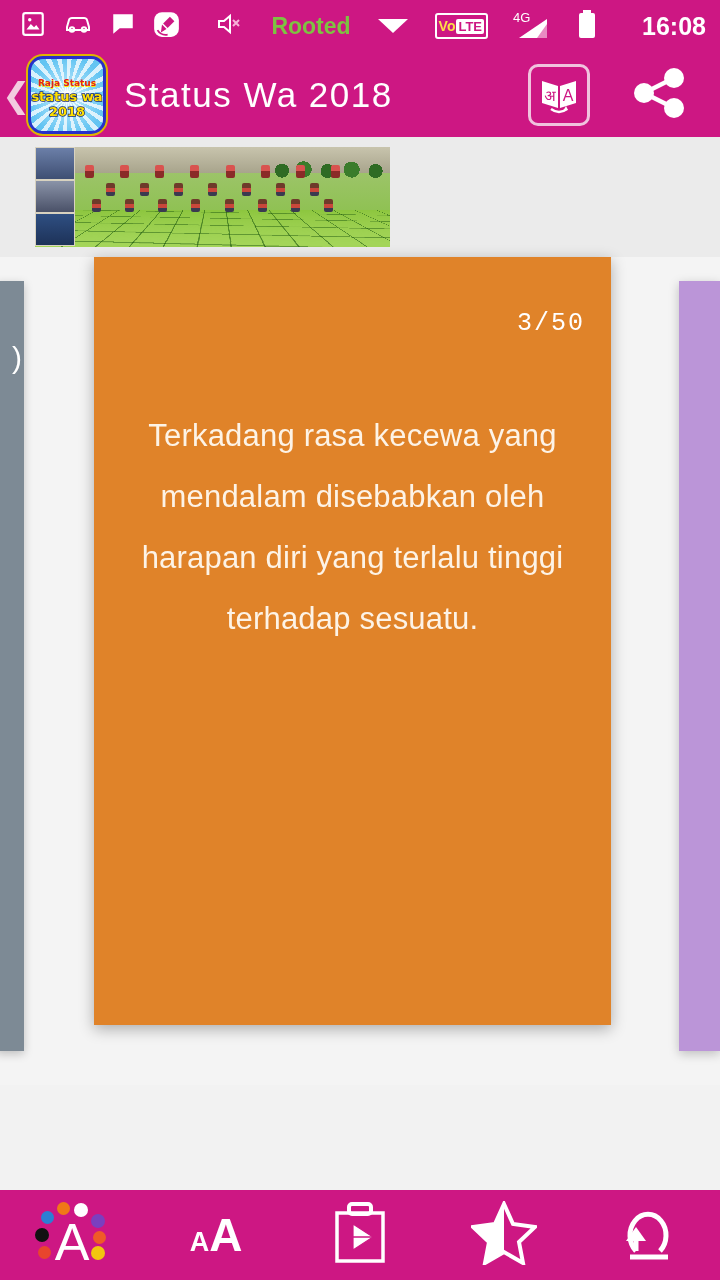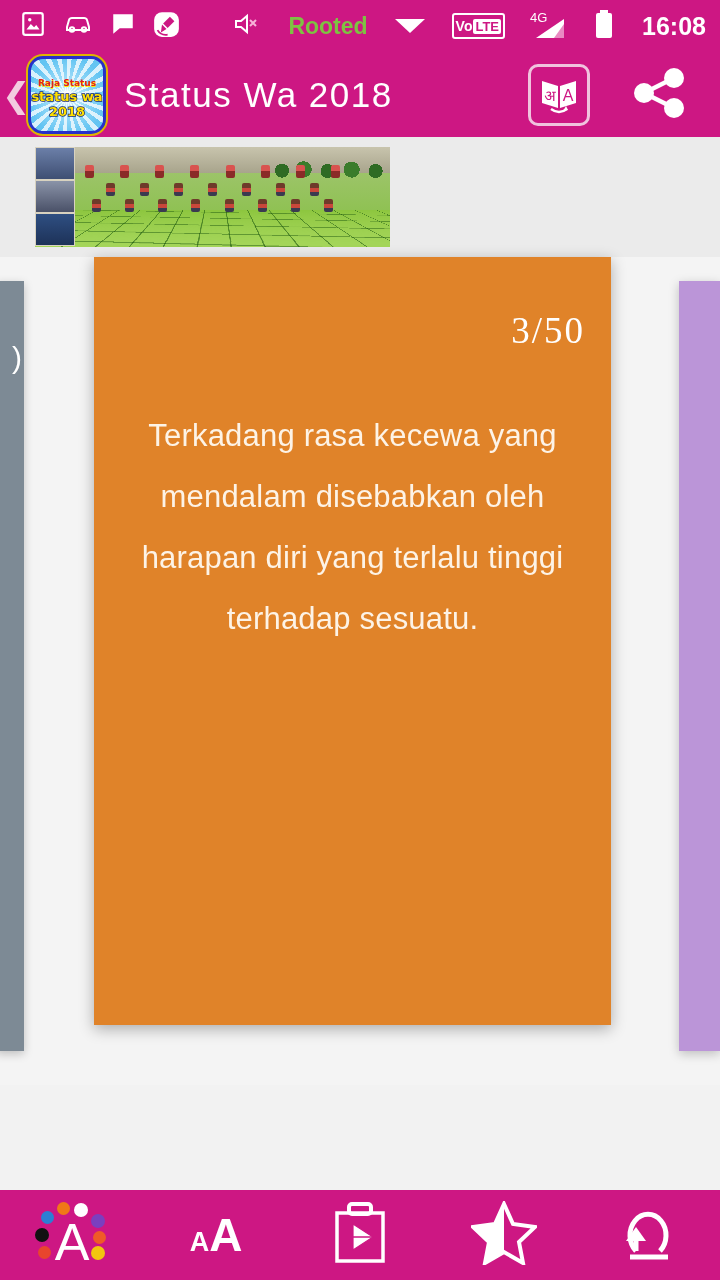--- a/index.html
+++ b/index.html
@@ -28,28 +28,28 @@
     margin-left:auto; display:flex; align-items:center; gap:25px;
     padding-right:14px;
   }
   .sb-ico { display:block; }
   #rooted-text {
     color:#7ec242; font-size:23px; font-weight:bold; letter-spacing:0px;
     line-height:1;
   }
   #clock {
     color:#ffffff; font-size:25px; font-weight:bold; letter-spacing:0px;
-    line-height:1; margin-left:2px;
+    line-height:1; margin-left:19px;
   }
   .volte-box {
     border:2.5px solid #fff; border-radius:3px;
     padding:1px 2px; display:flex; align-items:center; gap:1px;
     height:26px;
   }
-  .volte-vo { color:#ffffff; font-size:14px; font-weight:bold; line-height:1; }
+  .volte-vo { color:#fde047; font-size:14px; font-weight:bold; line-height:1; }
   .volte-lte {
     background:#fff; color:#cd1783; font-size:13px; font-weight:bold;
     border-radius:2px; padding:1px 2px; line-height:1;text-align:center;
   }
   .fourg-wrap { position:relative; width:38px; height:30px; }
   .fourg-label {
     position:absolute; left:0; top:0; color:#fff;
     font-size:13px; font-weight:normal; line-height:1;
   }
 
@@ -233,22 +233,22 @@
   #card-next {
     left:679px; width:41px; background:#bb95d8;
   }
   #card-current {
     position:absolute; left:94px; top:0px; width:517px; height:768px;
     background:#e08329;
     box-shadow:0 4px 14px rgba(0,0,0,.30);
   }
   #card-counter {
     position:absolute; right:26px; top:52px;
-    color:#ffffff; font-size:37px; letter-spacing:2px;
-    font-family:Liberation Serif, serif;
+    color:#ffffff; font-size:25px; letter-spacing:2px;
+    font-family:Liberation Mono, monospace;
   }
   #card-quote {
     position:absolute; left:18px; right:18px; top:148px;
     color:#fdf3e6; font-size:31px; line-height:61px;
     text-align:center; letter-spacing:0.2px;
   }
 
   
   #nav-buttons {
     position:absolute; left:0; top:1096px; width:720px; height:82px;

